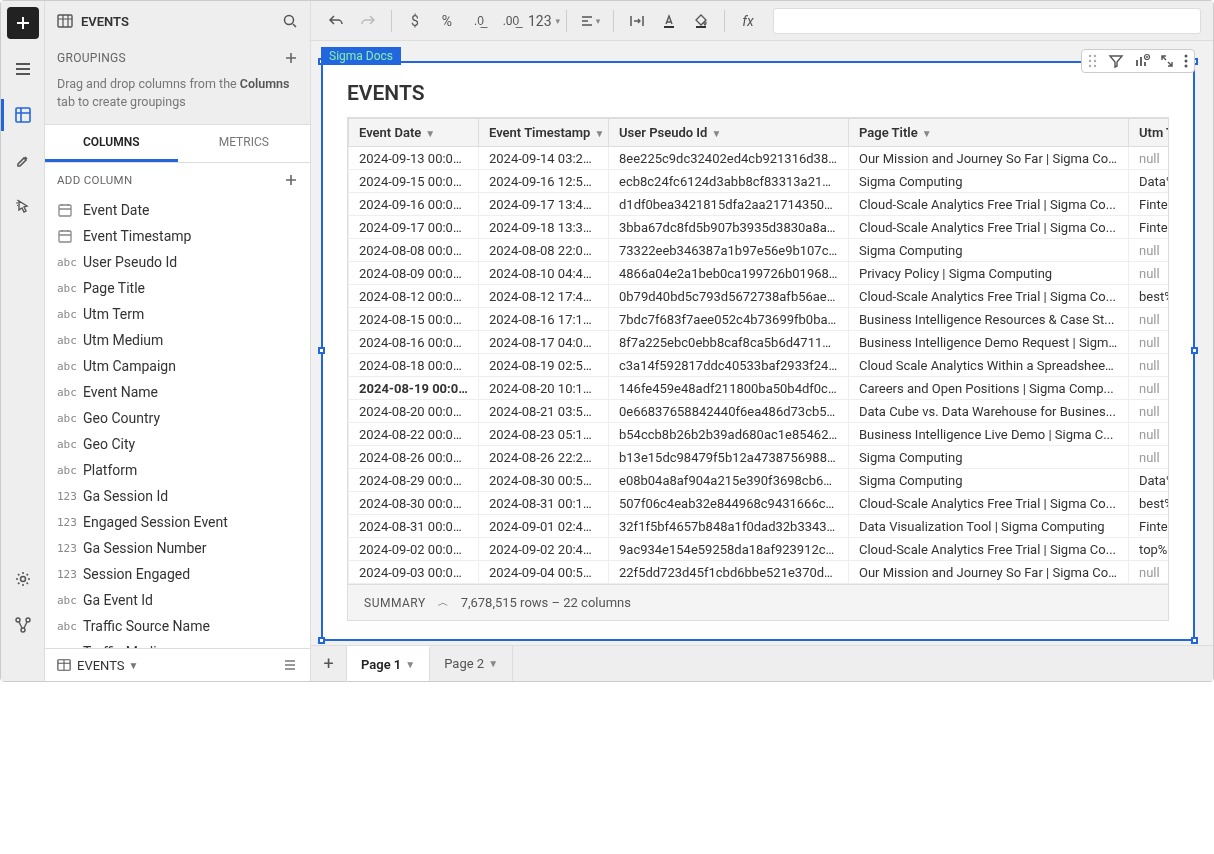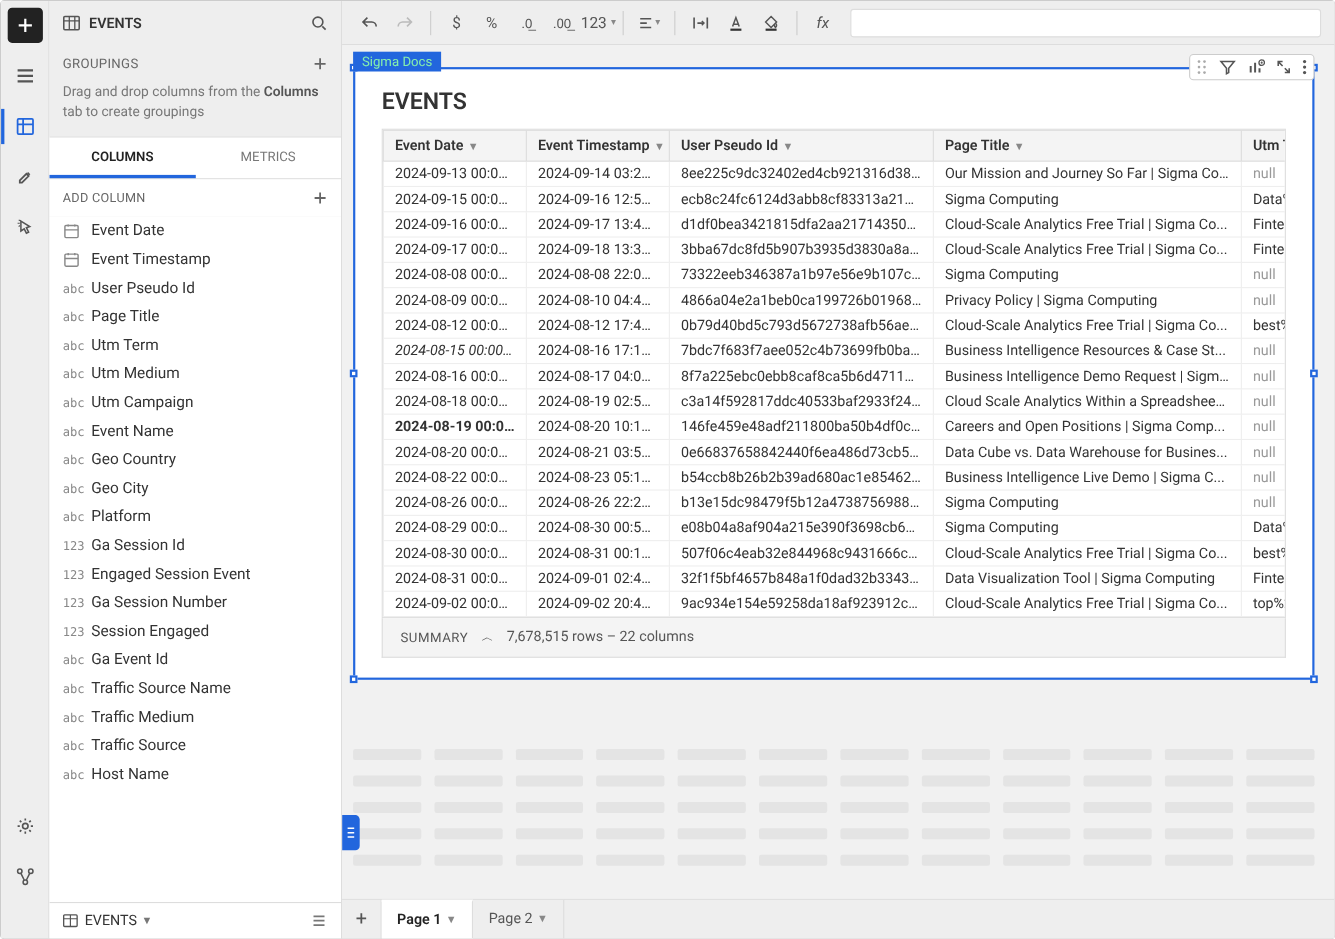--- a/index.html
+++ b/index.html
@@ -6,21 +6,21 @@
 body {
   font-family: -apple-system, BlinkMacSystemFont, "Segoe UI", Roboto, sans-serif;
   font-size: 13px;
   color: #333;
   background: #fff;
   width: 1214px;
   height: 854px;
   overflow: hidden;
   position: relative;
 }
-.app { display: flex; height: 854px; border: 1px solid #ccc; border-radius: 4px; }
+.app { display: flex; height: 682px; border: 1px solid #ccc; border-radius: 4px; }
 
 
 .rail {
   width: 44px;
   background: #eeeeee;
   border-right: 1px solid #ddd;
   display: flex;
   flex-direction: column;
   align-items: center;
   padding-top: 6px;
@@ -483,21 +483,21 @@
                   <td class="null" style="max-width: 60px;">null</td>
                 </tr>
                 <tr>
                   <td style="max-width: 130px;">2024-08-12 00:00:00</td>
                   <td style="max-width: 130px;">2024-08-12 17:45:23</td>
                   <td style="max-width: 240px;">0b79d40bd5c793d5672738afb56ae289</td>
                   <td style="max-width: 280px;">Cloud-Scale Analytics Free Trial | Sigma Co...</td>
                   <td style="max-width: 60px;">best%</td>
                 </tr>
                 <tr>
-                  <td style="max-width: 130px; font-style: italic;">2024-08-15 00:00:00</td>
+                  <td style="max-width: 130px;">2024-08-15 00:00:00</td>
                   <td style="max-width: 130px;">2024-08-16 17:14:12</td>
                   <td style="max-width: 240px;">7bdc7f683f7aee052c4b73699fb0ba3e</td>
                   <td style="max-width: 280px;">Business Intelligence Resources &amp; Case St...</td>
                   <td class="null" style="max-width: 60px;">null</td>
                 </tr>
                 <tr>
                   <td style="max-width: 130px;">2024-08-16 00:00:00</td>
                   <td style="max-width: 130px;">2024-08-17 04:00:30</td>
                   <td style="max-width: 240px; margin-left: 16px;">8f7a225ebc0ebb8caf8ca5b6d4711b06</td>
                   <td style="max-width: 280px;">Business Intelligence Demo Request | Sigm...</td>
@@ -558,20 +558,27 @@
                   <td style="max-width: 240px;">32f1f5bf4657b848a1f0dad32b334377</td>
                   <td style="max-width: 280px;">Data Visualization Tool | Sigma Computing</td>
                   <td style="max-width: 60px;">Fintec</td>
                 </tr>
                 <tr>
                   <td style="max-width: 130px;">2024-09-02 00:00:00</td>
                   <td style="max-width: 130px;">2024-09-02 20:45:14</td>
                   <td style="max-width: 240px;">9ac934e154e59258da18af923912ca50</td>
                   <td style="max-width: 280px;">Cloud-Scale Analytics Free Trial | Sigma Co...</td>
                   <td style="max-width: 60px;">top%2</td>
+                </tr>
+                <tr>
+                  <td style="max-width: 130px;">2024-09-03 00:00:00</td>
+                  <td style="max-width: 130px;">2024-09-04 00:54:00</td>
+                  <td style="max-width: 240px;">22f5dd723d45f1cbd6bbe521e370d31e</td>
+                  <td style="max-width: 280px;">Our Mission and Journey So Far | Sigma Co...</td>
+                  <td class="null" style="max-width: 60px;">null</td>
                 </tr>
               </tbody>
           </table>
         </div>
         <div class="summary">
           <span class="lbl">SUMMARY</span>
           <span class="chev">︿</span>
           <span>7,678,515 rows – 22 columns</span>
         </div>
       </div>

